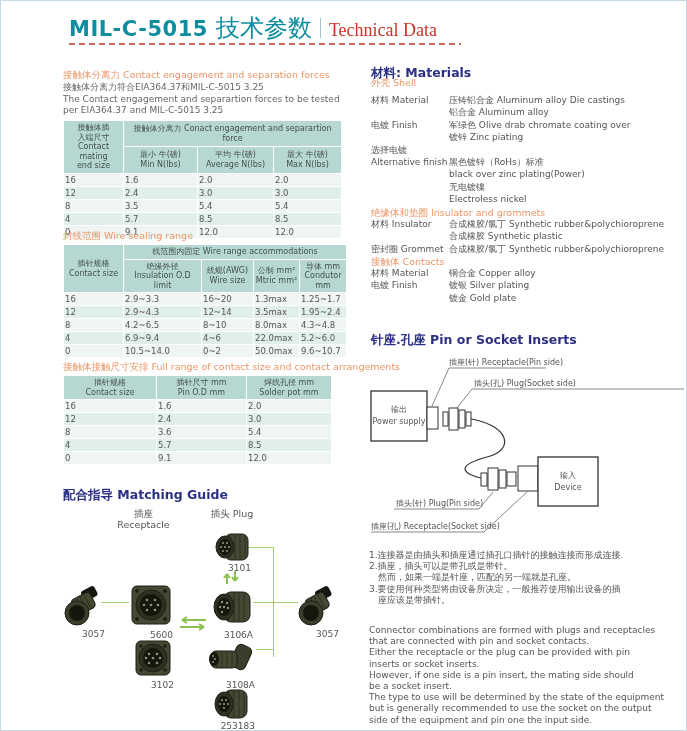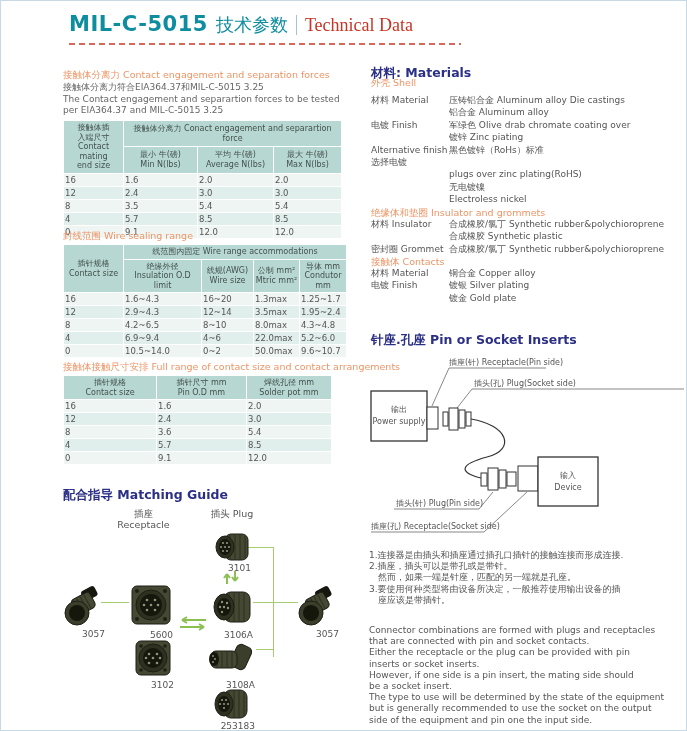--- a/index.html
+++ b/index.html
@@ -3,21 +3,21 @@
 <meta charset="utf-8">
 <style>
   html,body{margin:0;padding:0;background:#fff;}
   #page{position:relative;width:687px;height:731px;background:#fff;border:1px solid #c6d9e5;
         box-sizing:border-box;font-family:"DejaVu Sans","Liberation Sans",sans-serif;overflow:hidden;}
   .abs{position:absolute;}
 
   
   #header{left:68px;top:11px;display:flex;align-items:baseline;gap:8px;}
   .title-main{font-size:21px;font-weight:bold;color:#0f8da0;letter-spacing:.5px;}
-  .title-zh{font-size:18px;color:#0f8da0;}
+  .title-zh{font-size:24px;color:#0f8da0;}
   .title-divider{width:1px;height:20px;background:#a9c2cd;align-self:center;}
   .title-en{font-family:"Liberation Serif","DejaVu Serif",serif;font-size:18px;color:#c93425;}
   #title-underline{left:68px;top:42px;width:392px;height:2px;
     background:repeating-linear-gradient(90deg,#d5695c 0,#d5695c 6px,transparent 6px,transparent 10px);}
 
   .sec-orange{color:#ec9566;font-size:9.5px;line-height:11px;white-space:nowrap;}
   .sec-navy{color:#2b2f85;font-weight:bold;font-size:12.5px;white-space:nowrap;}
   .small{font-size:9px;color:#666;line-height:11.5px;white-space:nowrap;}
 
   
@@ -149,21 +149,21 @@
 Wire size</th>
         <th>公制 mm²
 Mtric mm²</th>
         <th>导体 mm
 Condutor mm</th>
       </tr>
     </thead>
     <tbody>
         <tr>
           <td>16</td>
-          <td>1.6~4.3</td>
+          <td>2.9~3.3</td>
           <td>16~20</td>
           <td>1.3max</td>
           <td>1.25~1.7</td>
         </tr>
         <tr>
           <td>12</td>
           <td>2.9~4.3</td>
           <td>12~14</td>
           <td>3.5max</td>
           <td>1.95~2.4</td>
@@ -384,30 +384,30 @@
       </div>
       <div class="m-row">
         <span class="m-label">电镀 Finish</span>
         <span class="m-value">军绿色 Olive drab chromate coating over</span>
       </div>
       <div class="m-row">
         <span class="m-label"></span>
         <span class="m-value">镀锌 Zinc piating</span>
       </div>
       <div class="m-row">
+        <span class="m-label">选择电镀</span>
+        <span class="m-value"></span>
+      </div>
+      <div class="m-row">
         <span class="m-label">Alternative finish</span>
         <span class="m-value">黑色镀锌（RoHs）标准</span>
       </div>
       <div class="m-row">
-        <span class="m-label">选择电镀</span>
-        <span class="m-value"></span>
-      </div>
-      <div class="m-row">
-        <span class="m-label"></span>
-        <span class="m-value">plugs over zinc plating(RoHS)</span>
+        <span class="m-label"></span>
+        <span class="m-value">black over zinc plating(Power)</span>
       </div>
       <div class="m-row">
         <span class="m-label"></span>
         <span class="m-value">无电镀镍</span>
       </div>
       <div class="m-row">
         <span class="m-label"></span>
         <span class="m-value">Electroless nickel</span>
       </div>
     </div>

